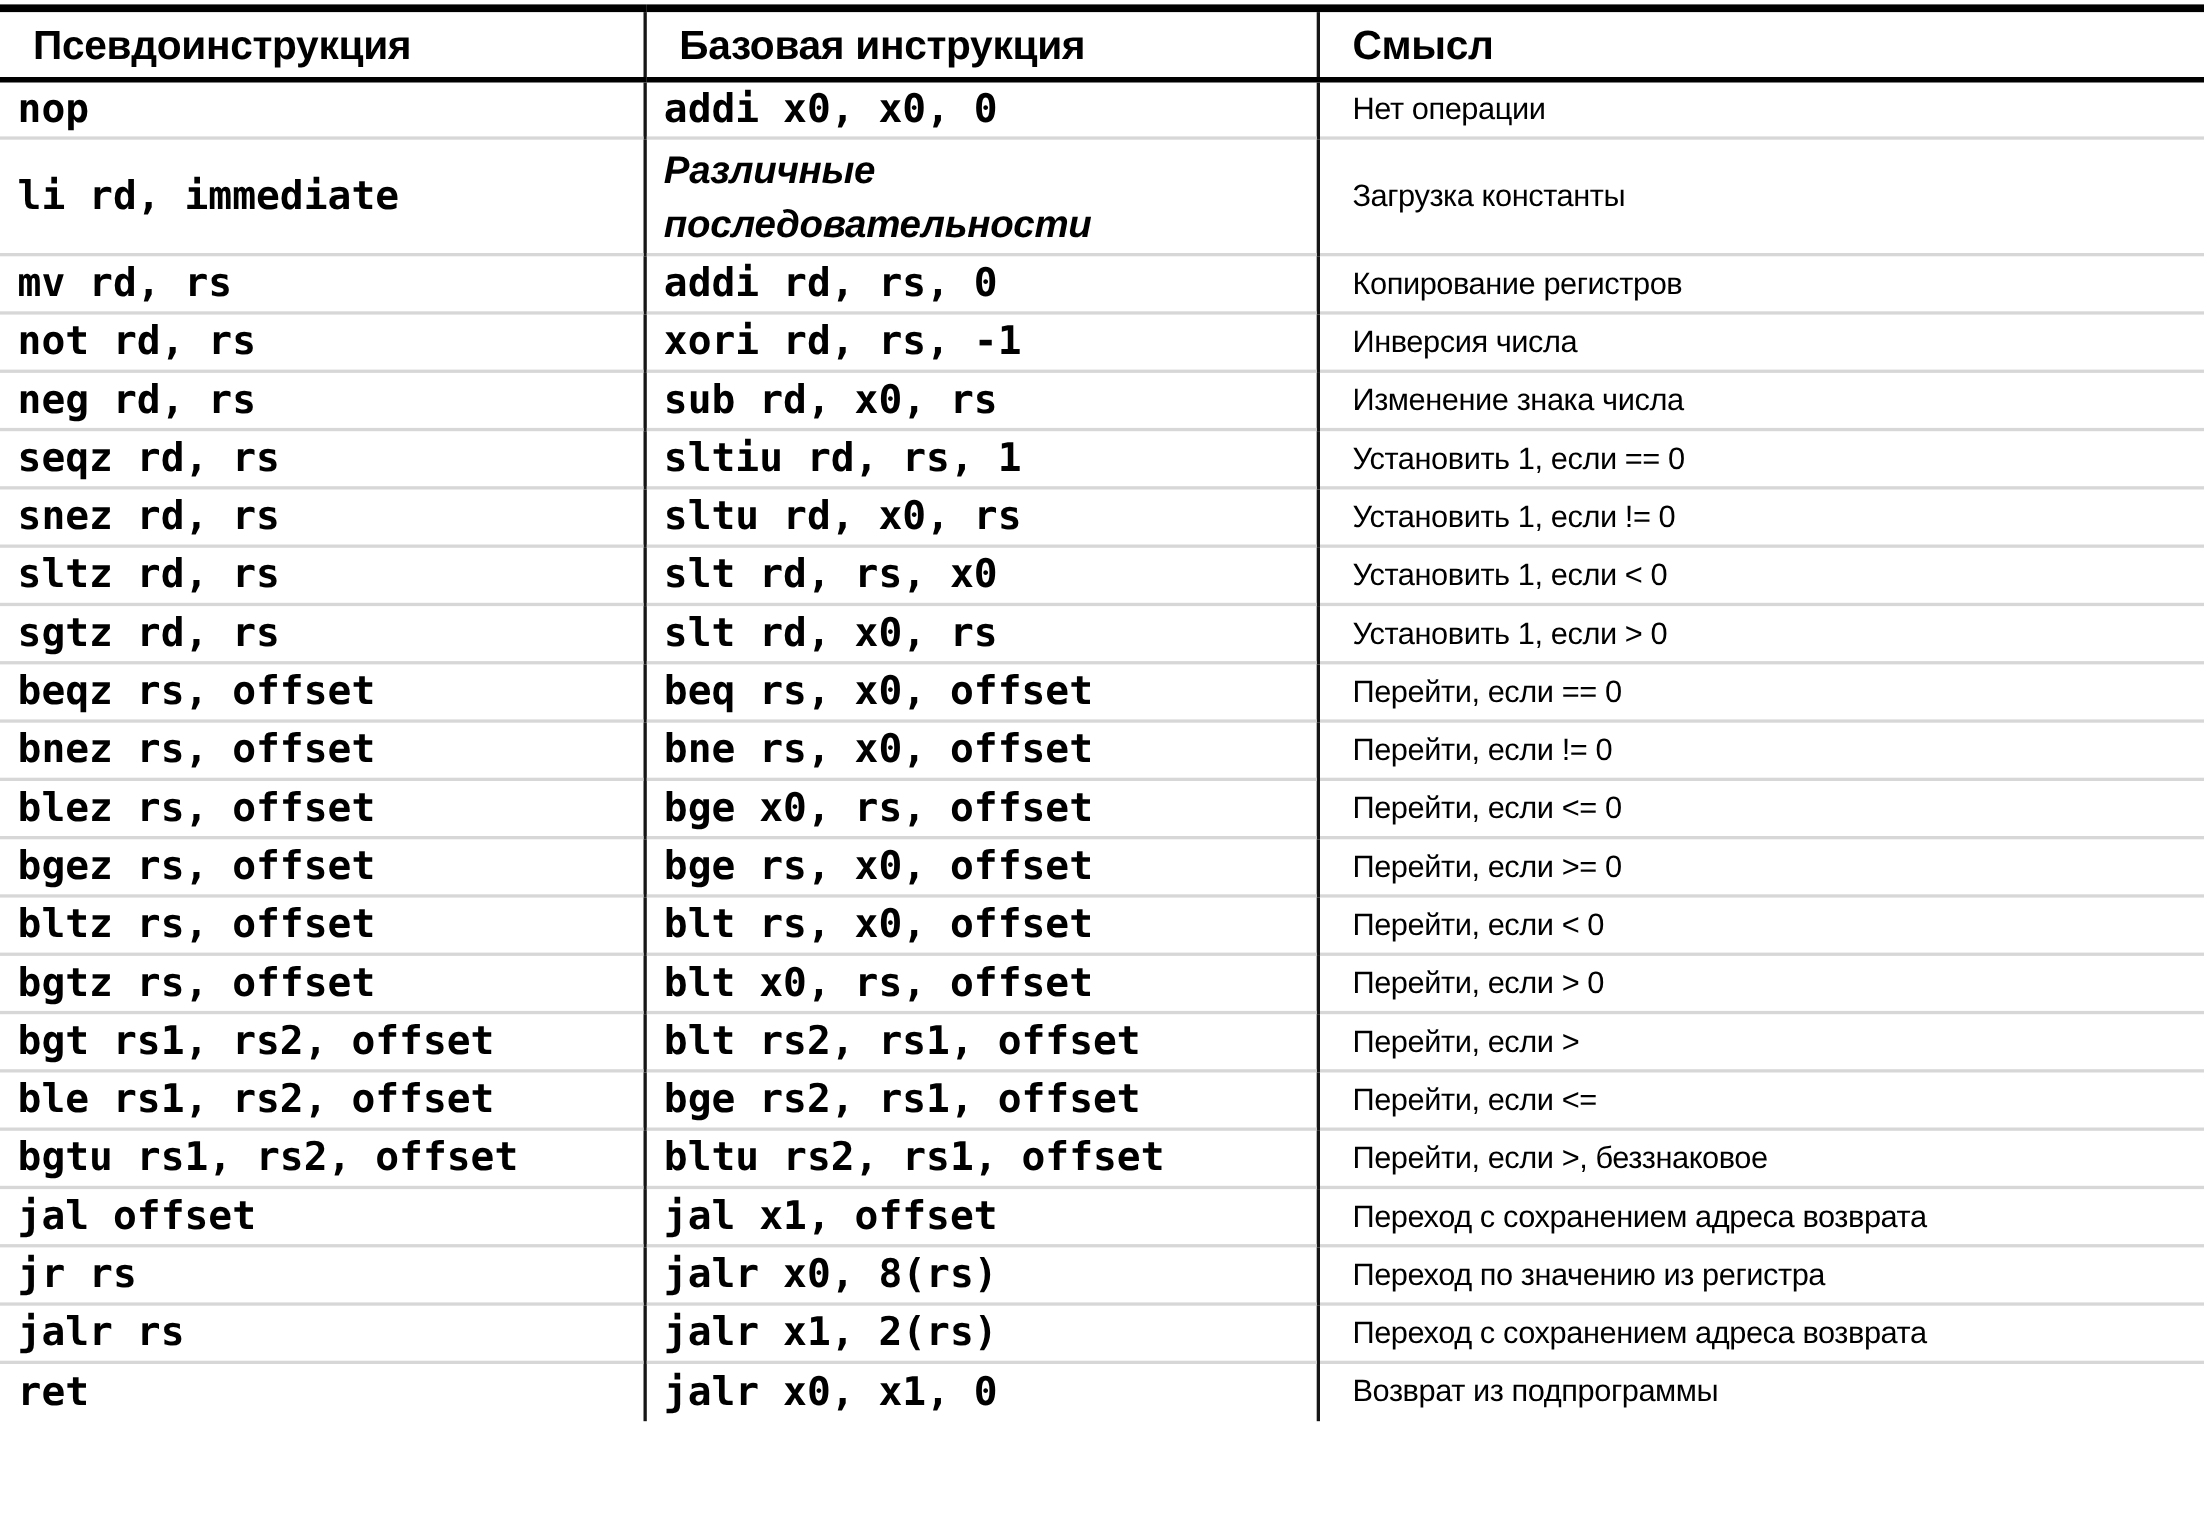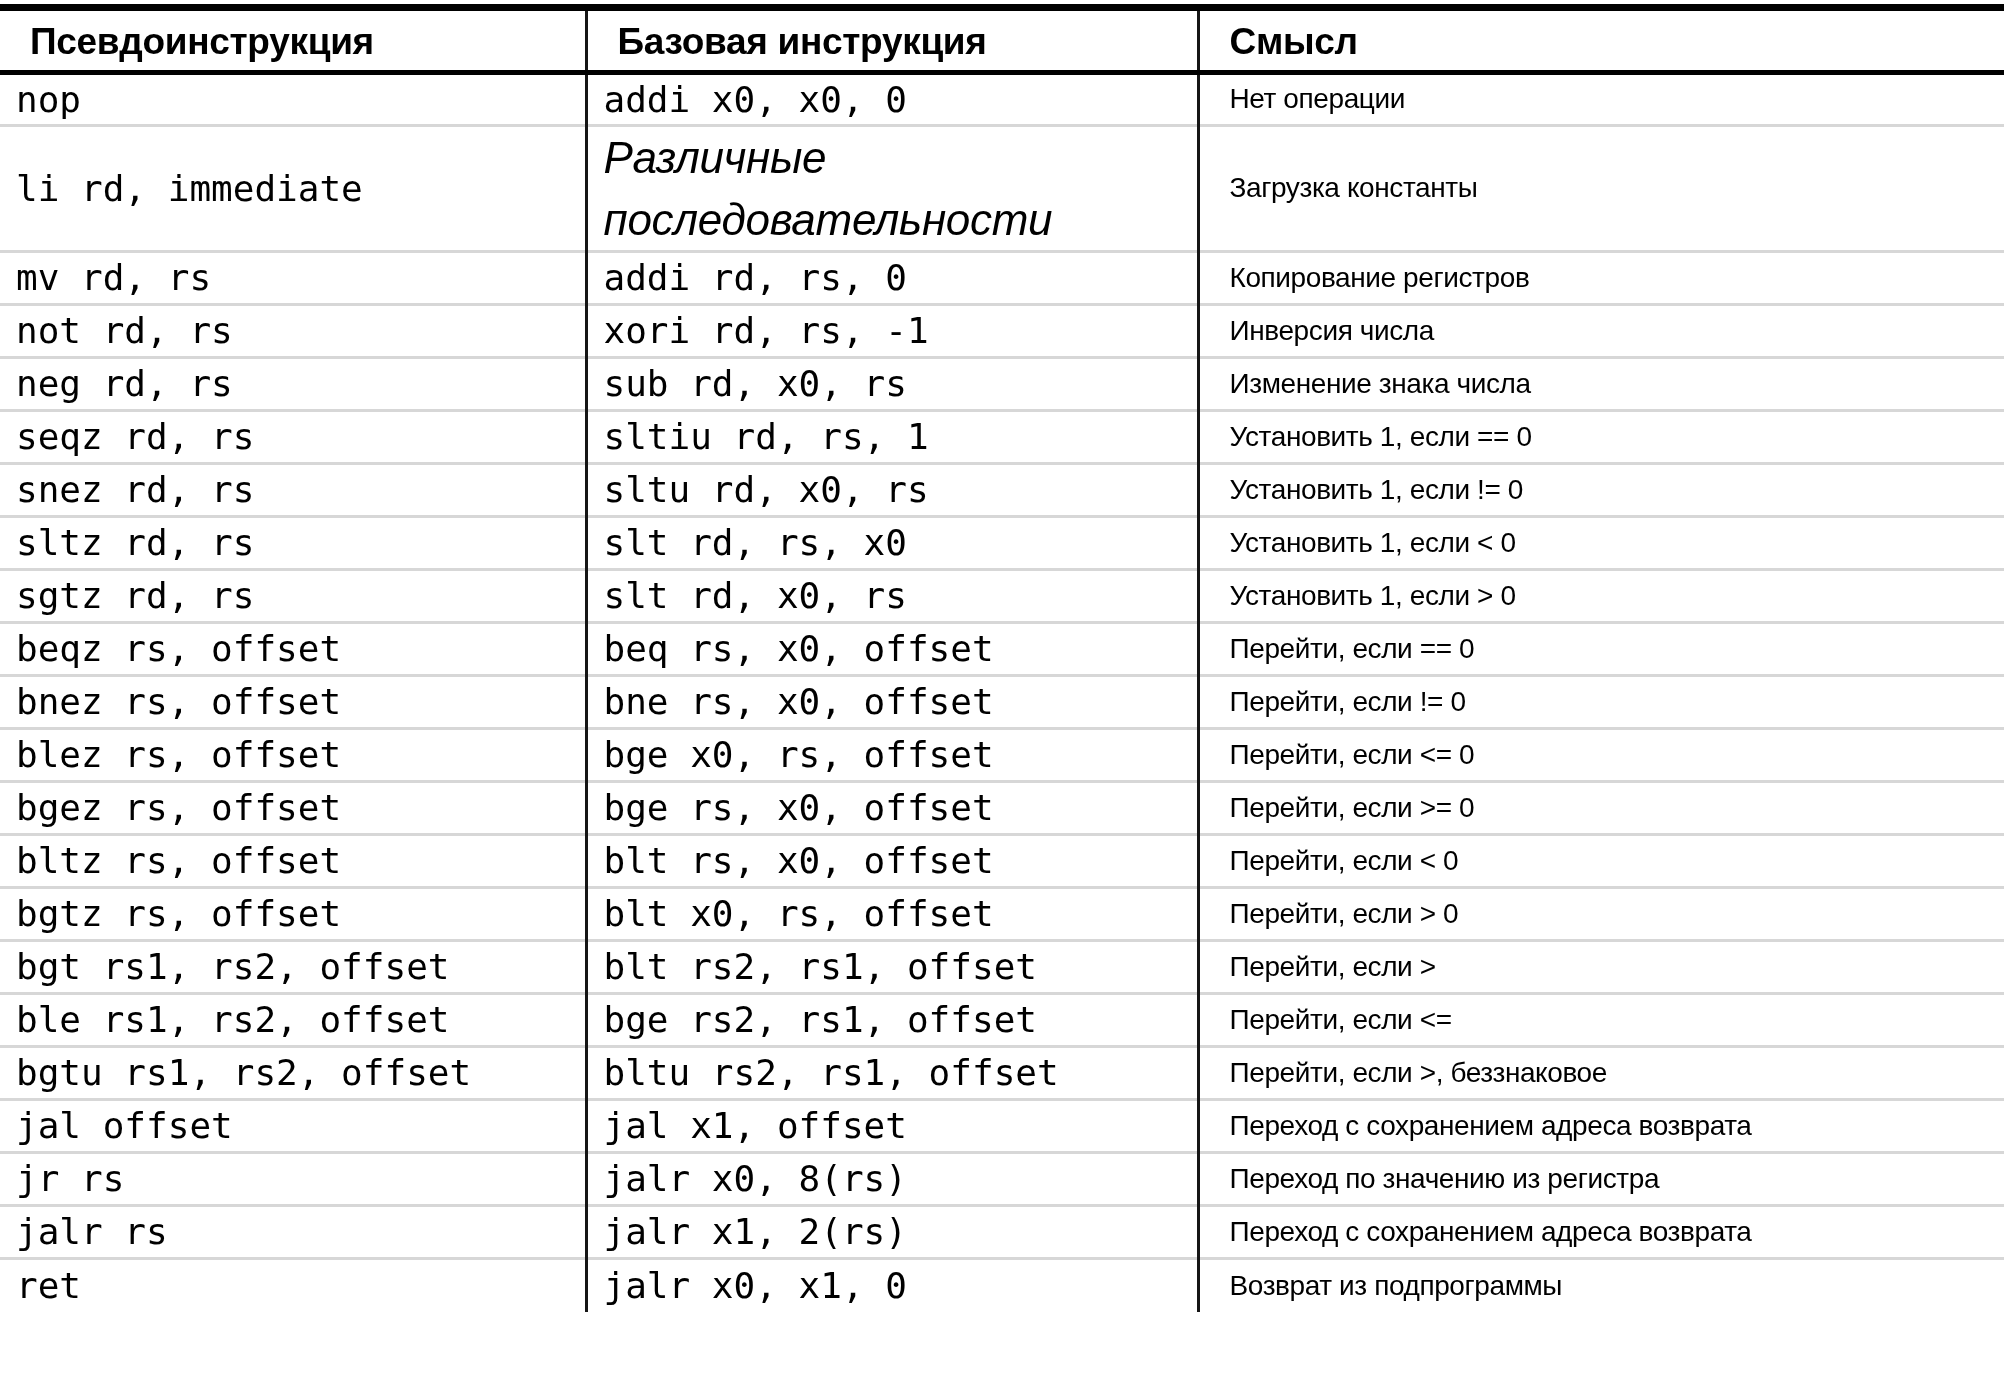--- a/index.html
+++ b/index.html
@@ -43,37 +43,37 @@
     vertical-align: middle;
     padding: 0 8px 0 30px;
     border-top: 3px solid #d7d7d7;
   }
   th:nth-child(2), td:nth-child(2),
   th:nth-child(3), td:nth-child(3) {
     border-left: 3px solid #161616;
   }
   .mono {
     font-family: "DejaVu Sans Mono", monospace;
-    font-weight: 400;
+    font-weight: 700;
     font-size: 36px;
     line-height: 1.15;
     padding-left: 16px;
   }
   .base { white-space: pre-line; }
   .meaning {
     font-family: "Liberation Sans", sans-serif;
     font-weight: 400;
     font-size: 28px;
     line-height: 1.1;
     letter-spacing: -0.4px;
   }
   td.italic-note {
     font-family: "Liberation Sans", sans-serif;
     font-style: italic;
-    font-size: 44px;
+    font-size: 35px;
     line-height: 1.4;
     letter-spacing: -0.3px;
   }
 </style>
 </head>
 <body>
 
 <div class="page">
   <table class="pseudo-table">
     <colgroup>

